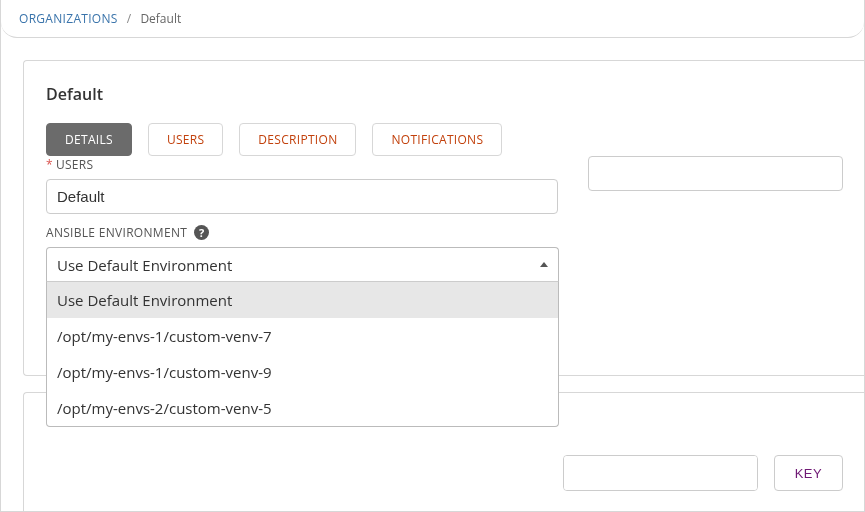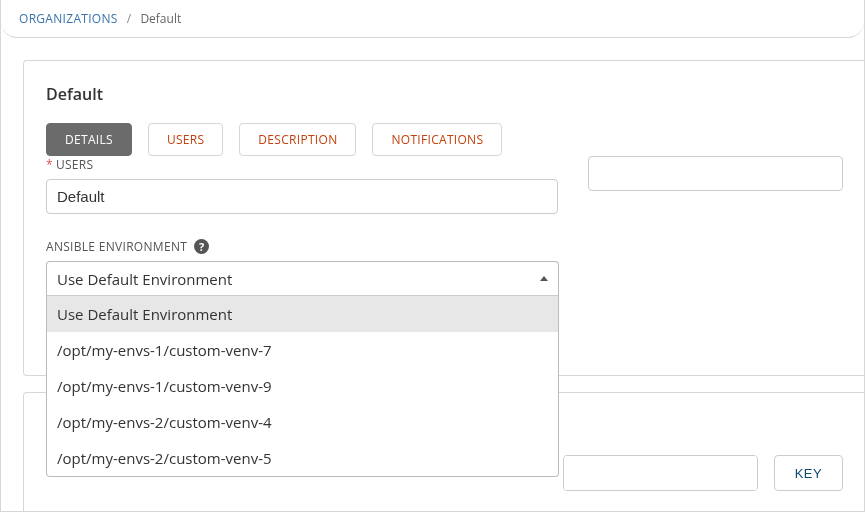--- a/index.html
+++ b/index.html
@@ -88,21 +88,21 @@
   .input {
     height: 35px;
     border: 1px solid #ccc;
     border-radius: 4px;
     padding: 0 10px;
     font-size: 15px;
     color: #333;
     outline: none;
     width: 100%;
   }
-  .field.ansible { width: 513px; margin-top: 24px; position: relative; }
+  .field.ansible { width: 513px; margin-top: 10px; position: relative; }
   .help-icon {
     display: inline-flex;
     width: 15px; height: 15px;
     border-radius: 50%;
     background: #555;
     color: #fff;
     font-size: 11px;
     font-weight: bold;
     align-items: center;
     justify-content: center;
@@ -174,21 +174,21 @@
     font-size: 14px;
     outline: none;
   }
   .key-btn {
     height: 36px;
     padding: 0 20px;
     border: 1px solid #ccc;
     border-radius: 4px;
     background: #fff;
     font-size: 13px;
-    color: #0c4a6e;
+    color: #701a75;
     letter-spacing: 0.4px;
     cursor: pointer;
     margin-top: 24px;
   }
 </style>
 </head>
 <body>
 
 <div class="app">
 
@@ -227,21 +227,20 @@
         <span class="help-icon">?</span>
       </div>
       <div class="select">
         <span>Use Default Environment</span>
         <span class="caret"></span>
       </div>
       <div class="dropdown">
         <div class="option selected">Use Default Environment</div>
         <div class="option">/opt/my-envs-1/custom-venv-7</div>
         <div class="option">/opt/my-envs-1/custom-venv-9</div>
-        <div class="option">/opt/my-envs-2/custom-venv-4</div>
         <div class="option">/opt/my-envs-2/custom-venv-5</div>
       </div>
     </div>
   </div>
 
   <div class="card2">
     <div class="search-wrap">
       <input class="search-input-area" style="">
 
     </div>

